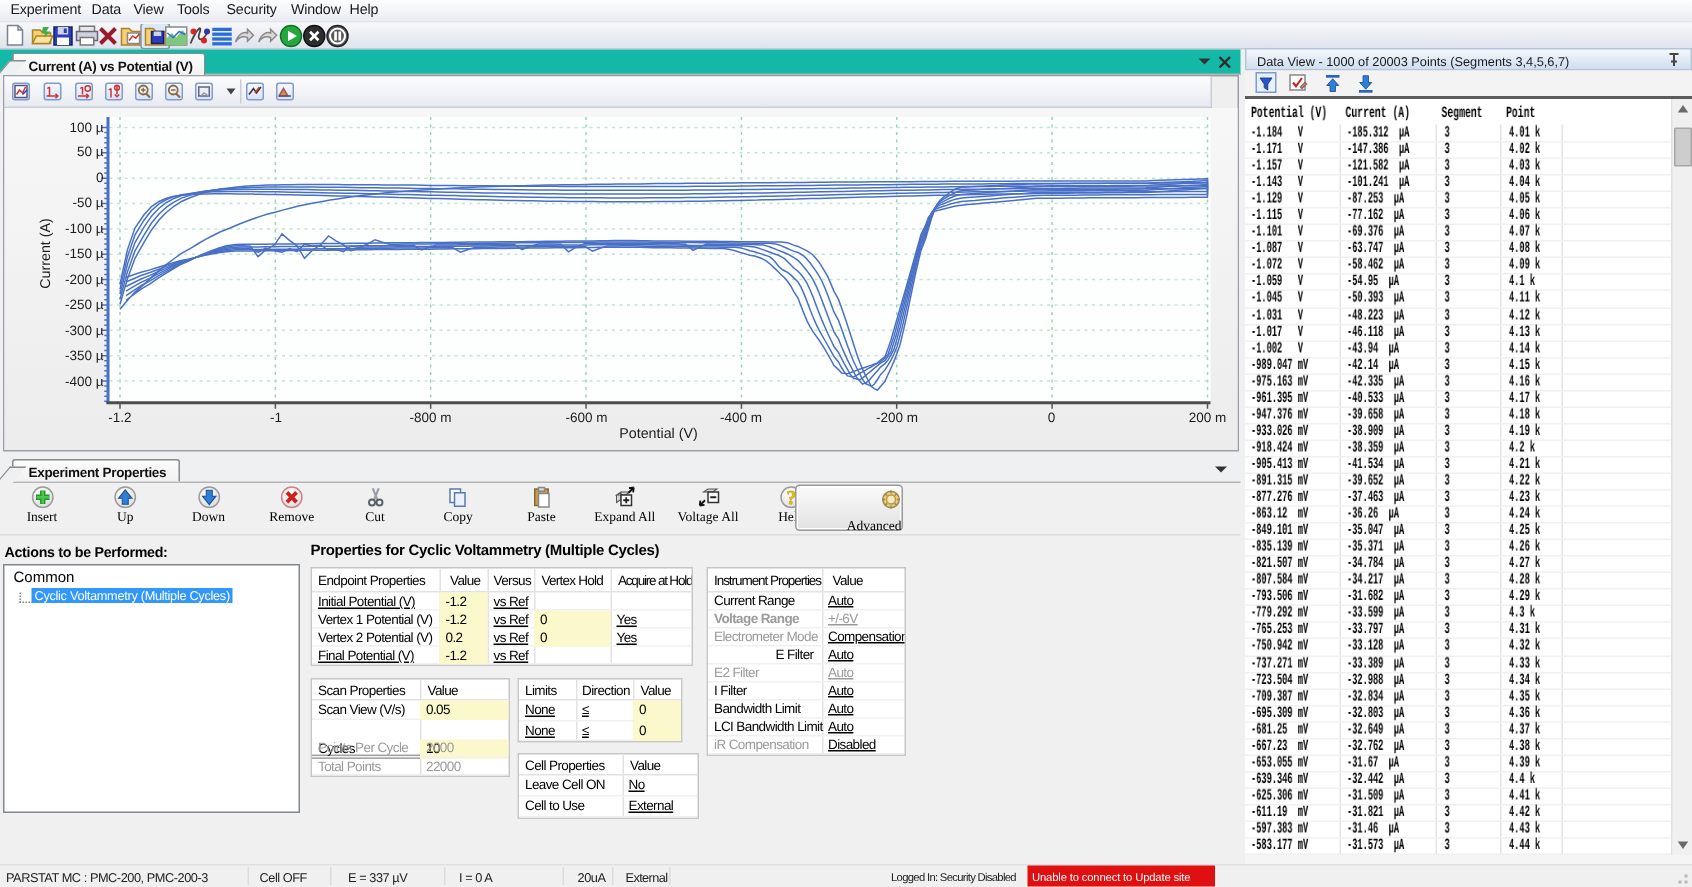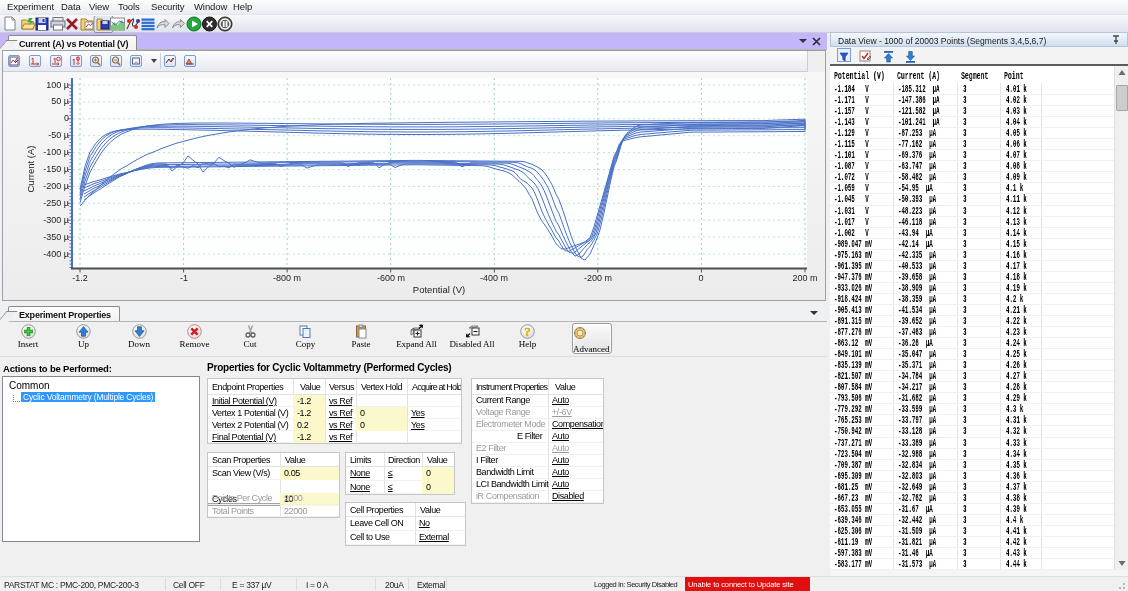--- a/index.html
+++ b/index.html
@@ -7,21 +7,21 @@
 
 #menubar{left:0;top:0;width:1128px;height:15px;
  background:linear-gradient(#fdfdfe,#e9ecf3);border-bottom:1px solid #e2e4ea;
  font-size:9.5px;letter-spacing:-0.1px;color:#1a1a1a}
 #menubar span{position:absolute;top:1px}
 
 #maintb{left:0;top:15px;width:1128px;height:18px;
  background:linear-gradient(#f7f8fa,#dfe3ec);border-bottom:1px solid #c8ccd4}
 #maintb svg{position:absolute;top:1px;left:0}
 
-#tabrow1{left:0;top:33px;width:827px;height:17px;background:#c4b5fd;border-bottom:1px solid #b5b5b5}
+#tabrow1{left:0;top:33px;width:827px;height:17px;background:#14b8a6;border-bottom:1px solid #b5b5b5}
 .tab{position:absolute;height:15px;background:linear-gradient(#fcfcfc,#f1f1f1);
  border:1px solid #8a8a8a;border-bottom:none;border-radius:2px 2px 0 0;
  font-size:9px;letter-spacing:-0.2px;font-weight:bold;color:#111;padding:2.5px 8px 0 10px;white-space:nowrap}
 .tab:before{content:"";position:absolute;left:-7px;bottom:-1px;width:10px;height:10px;
  border-top:1px solid #8a8a8a;background:#eef0f2;transform:skewX(-40deg);border-left:1px solid #8a8a8a}
 #chartpanel{left:2px;top:50px;width:824px;height:251px;background:#efefef;border:1px solid #9a9fa8}
 #charttb{position:absolute;left:0;top:0;width:805px;height:21px;
  background:linear-gradient(#fdfdfe,#e7eaf1);border-bottom:1px solid #c9cdd6;border-right:1px solid #c9cdd6}
 .ctbox{position:absolute;top:4px;width:12px;height:12px;border:1px solid #7f9ccd;border-radius:2px;
  background:linear-gradient(#f5f8fd,#d8e4f5)}
@@ -32,21 +32,21 @@
 .yl{position:absolute;left:20px;width:48px;text-align:right;font-size:9px;color:#1c1c1c}
 #xtitle{position:absolute;left:376px;width:124px;text-align:center;font-size:9.5px;color:#1c1c1c}
 #ytitle{position:absolute;left:2px;top:91px;width:56px;height:12px;text-align:center;font-size:9.5px;color:#1c1c1c;transform:rotate(-90deg)}
 
 #propsec{left:0;top:304px;width:827px;height:272px;background:#f0f0f0}
 #proptabrow{position:absolute;left:0;top:0;width:827px;height:18px;border-bottom:1px solid #b5b5b5;background:#eef0f2}
 #proptb{position:absolute;left:0;top:19px;width:827px;height:34px;background:#f0f0f0;border-bottom:1px solid #dcdcdc}
 .tbi{position:absolute;top:1px;width:56px;text-align:center}
 .tbi svg{display:block;margin:0 auto}
 .tbi .lbl{font-family:"Liberation Serif",serif;font-size:9px;color:#000;margin-top:0px;white-space:nowrap}
-#advbtn{position:absolute;left:572px;top:0px;width:40px;height:31px;text-align:left;
+#advbtn{position:absolute;left:530px;top:0px;width:72px;height:31px;text-align:right;
  background:linear-gradient(#fafafa,#e2e2e2);border:1px solid #9a9a9a;border-radius:3px;
  box-shadow:inset 0 0 0 1px #fff}
 #atbp{position:absolute;left:3px;top:59px;font-size:9.5px;letter-spacing:-0.2px;font-weight:bold;color:#000}
 #treebox{position:absolute;left:2px;top:72px;width:198px;height:166px;background:#fff;border:1px solid #828790}
 #treebox .common{position:absolute;left:6px;top:3px;font-size:10px;color:#000}
 #treebox .sel{position:absolute;left:18px;top:15px;white-space:nowrap;font-size:8.5px;letter-spacing:-0.2px;color:#fff;background:#3297fd;padding:0 2px}
 #propheading{position:absolute;left:207px;top:58px;font-size:10px;letter-spacing:-0.2px;font-weight:bold;color:#000}
 .ptable{position:absolute;background:#fff;border:1px solid #c6c6c6;font-size:9px;letter-spacing:-0.4px;color:#000;overflow:hidden}
 .ptable .hd{font-weight:normal;color:#000;border-bottom:1px solid #e2e2e2}
 .prow{position:absolute;left:0;right:0;white-space:nowrap}
@@ -449,21 +449,21 @@
         </svg>
         <div class="lbl">Expand All</div>
       </div>
       <div class="tbi" style="left:436px;width:72px">
         <svg width="15" height="15" viewBox="0 0 15 15">
           <path d="M4 4 l3-2 h6 l-3 2 Z" fill="#d8d8d8" stroke="#555" stroke-width="0.7"></path>
           <rect x="7" y="4" width="7" height="7" fill="#fff" stroke="#333"></rect>
           <path d="M8.5 7.5 h4" stroke="#222" stroke-width="1.2"></path>
           <path d="M5 9.5 L1.5 13 M1.5 13 l0.4-3.2 M1.5 13 l3.2-0.4" stroke="#111" stroke-width="1.2" fill="none"></path>
         </svg>
-        <div class="lbl">Disabled All</div>
+        <div class="lbl">Voltage All</div>
       </div>
       <div class="tbi" style="left:499.5px;width:56px">
         <svg width="15" height="15" viewBox="0 0 15 15">
           <defs>
             <radialGradient id="shine" cx="0.4" cy="0.3" r="0.9">
               <stop offset="0" stop-color="#ffffff"></stop>
               <stop offset="1" stop-color="#d5d5d5"></stop>
             </radialGradient>
           </defs>
           <circle cx="7.5" cy="7.5" r="6.8" fill="url(#shine)" stroke="#9a9a9a"></circle>
@@ -479,21 +479,21 @@
           </g>
         </svg>
    <div class="lbl" style="font-family:'Liberation Serif',serif;font-size:9px">Advanced</div></div>
  </div>
  <div id="atbp">Actions to be Performed:</div>
  <div id="treebox">
   <div class="common">Common</div>
   <div style="position:absolute;left:10px;top:18px;width:9px;height:7px;border-left:1px dotted #808080;border-bottom:1px dotted #808080"></div>
   <div class="sel">Cyclic Voltammetry (Multiple Cycles)</div>
  </div>
- <div id="propheading">Properties for Cyclic Voltammetry (Performed Cycles)</div>
+ <div id="propheading">Properties for Cyclic Voltammetry (Multiple Cycles)</div>
  <div class="ptable" style="left:207px;top:74px;width:255px;height:66px">
       <div class="vline" style="left:85px"></div>
       <div class="vline" style="left:117px"></div>
       <div class="vline" style="left:148px"></div>
       <div class="vline" style="left:199px"></div>
       <div class="prow hd" style="top:0;height:16px;line-height:16px">
         <span style="left:0px;">Endpoint Properties</span>
         <span style="left:88px;">Value</span>
         <span style="left:117px;">Versus</span>
         <span style="left:149px;letter-spacing:-0.5px">Vertex Hold</span>
@@ -585,21 +585,21 @@
       <div class="vline" style="left:76px"></div>
       <div class="prow hd" style="top:0;height:16px;line-height:16px">
         <span style="left:0px;letter-spacing:-0.7px">Instrument Properties</span>
         <span style="left:79px;">Value</span>
       </div>
       <div class="prow" style="top:16.0px;height:11.95px;border-bottom:1px solid #f0f0f0">
         <span class="" style="left:0px;height:11.95px;line-height:11.95px;">Current Range</span>
         <span class="" style="left:76px;height:11.95px;line-height:11.95px;"><u>Auto</u></span>
       </div>
       <div class="prow" style="top:27.9px;height:11.95px;border-bottom:1px solid #f0f0f0">
-        <span class="gray" style="left:0px;height:11.95px;line-height:11.95px;">Voltage Range</span>
+        <span class="gray" style="left:0px;height:11.95px;line-height:11.95px;font-weight:bold;">Voltage Range</span>
         <span class="gray" style="left:76px;height:11.95px;line-height:11.95px;"><u>+/-6V</u></span>
       </div>
       <div class="prow" style="top:39.9px;height:11.95px;border-bottom:1px solid #f0f0f0">
         <span class="gray" style="left:0px;height:11.95px;line-height:11.95px;">Electrometer Mode</span>
         <span class="" style="left:76px;height:11.95px;line-height:11.95px;"><u>Compensation</u></span>
       </div>
       <div class="prow" style="top:51.8px;height:11.95px;border-bottom:1px solid #f0f0f0">
         <span class="" style="left:0px;height:11.95px;line-height:11.95px;padding-left:45px;">E Filter</span>
         <span class="" style="left:76px;height:11.95px;line-height:11.95px;"><u>Auto</u></span>
       </div>

